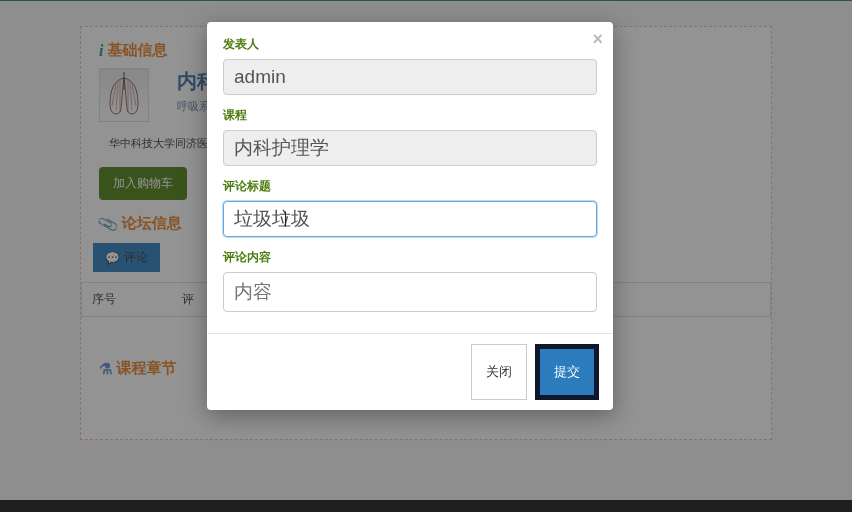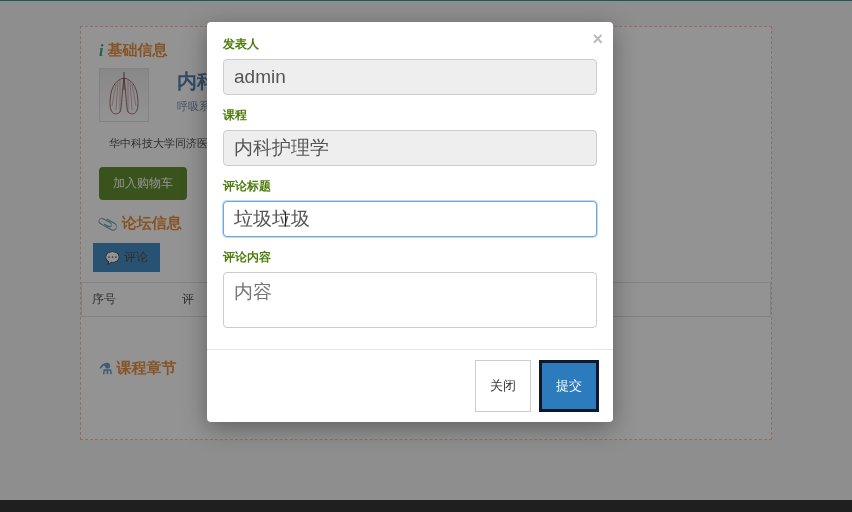--- a/index.html
+++ b/index.html
@@ -60,32 +60,32 @@
     .modal-body { padding: 14px 16px 6px 16px; }
     .form-group { margin-bottom:12px; }
     .form-label { font-size:12px; font-weight:bold; color:#4d7c0f; margin-bottom:6px; display:block; }
     .form-control {
       width:100%; padding:6px 10px; font-size:19px;
       border:1px solid #ccc; border-radius:4px; color:#555;
       background:#fff; outline:none;
     }
     .form-control[disabled] { background:#eee; color:#555; }
     .form-control.focused { border-color:#6fa8dc; box-shadow: 0 0 0 1px rgba(102,175,233,.45); }
-    textarea.form-control { height:56px; resize:none; color:#999; }
+    textarea.form-control { height:40px; resize:none; color:#999; }
     .modal-input-wrap { position:relative; }
     .caret {
       position:absolute; top:50%; transform: translateY(-50%);
       left:62px; width:1px; height:15px; background:#222;
     }
     .modal-footer {
       padding:10px 14px; text-align:right; border-top:1px solid #e5e5e5;
       display:flex; justify-content:flex-end; gap:8px;
     }
     .btn-default { background:#fff; color:#333; border:1px solid #ccc; }
-    .btn-primary { background:#2b7bbd; color:#fff; border:3px solid #0f172a; }
+    .btn-primary { background:#2b7bbd; color:#fff; border:5px solid #0f172a; }
     .btn-md { padding:14px 14px; border-radius:0; font-size:13px; cursor:pointer; }
 
     .bottom-bar { position:absolute; left:0; bottom:0; width:852px; height:12px; background:#161616;}
   </style>
 </head>
 <body>
 
 <div class="page-bg">
   <div class="panel">
 

